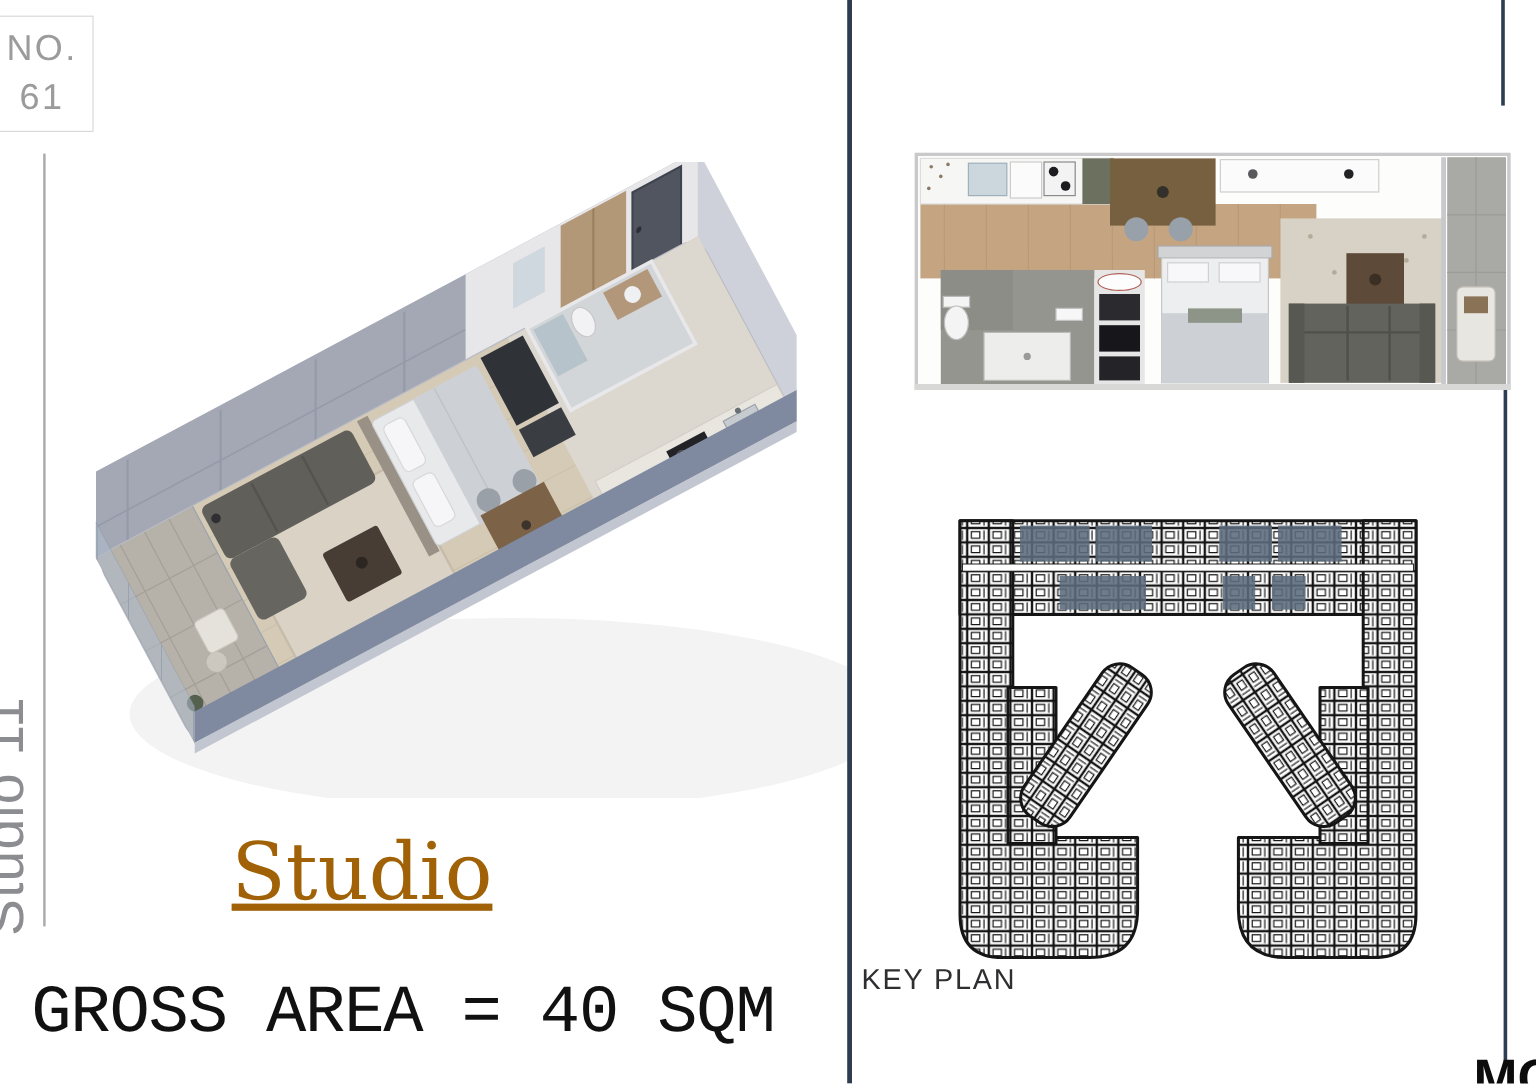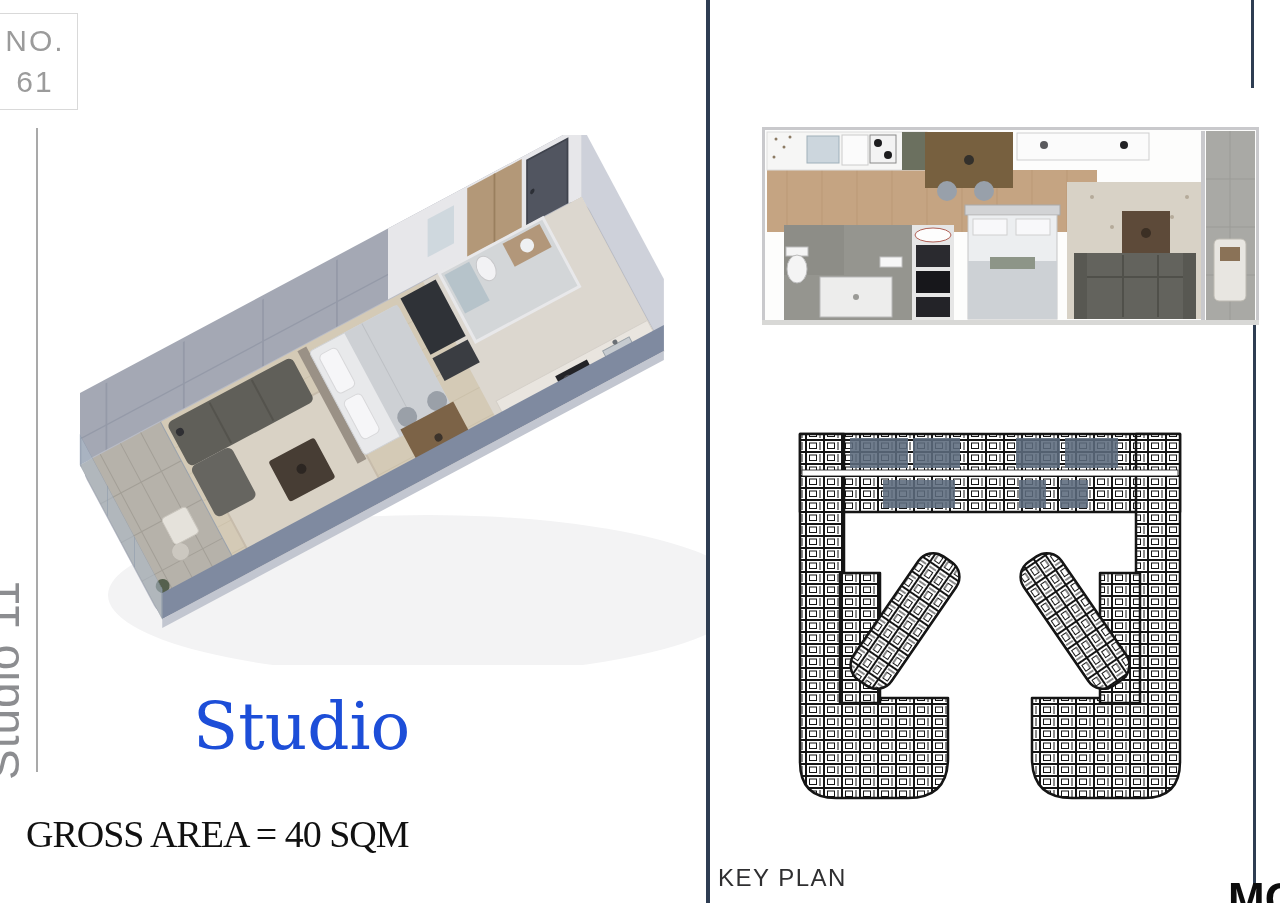--- a/index.html
+++ b/index.html
@@ -16,30 +16,30 @@
   }
   
   .side-hairline{position:absolute;left:36px;top:128px;width:1.5px;height:644px;background:#a9a9a9;}
   .side-vertical-label{
     position:absolute;left:-146px;top:602px;width:300px;height:56px;
     transform:rotate(-90deg);color:#8c8d90;font-size:46px;letter-spacing:1px;
     white-space:nowrap;
   }
   
   .unit-title{
-    position:absolute;left:193px;top:688px;color:#1d4ed8;
-    font-family:"DejaVu Serif",serif;font-size:66px;
+    position:absolute;left:193px;top:688px;color:#a16207;
+    font-family:"DejaVu Serif",serif;font-size:66px;text-decoration:underline;
   }
   .unit-area{
     position:absolute;left:26px;top:812px;color:#111;
-    font-family:Liberation Serif, serif;font-size:38px;letter-spacing:-1px;white-space:nowrap;
+    font-family:Liberation Mono, monospace;font-size:56px;letter-spacing:-1px;white-space:nowrap;
   }
   
   .keyplan-label{
-    position:absolute;left:718px;top:864px;color:#2f2f31;
+    position:absolute;left:718px;top:803px;color:#2f2f31;
     font-size:24px;letter-spacing:1.5px;
   }
   .brand-logo{
     position:absolute;left:1228px;top:874px;color:#0c0c0c;
     font-size:44px;font-weight:700;letter-spacing:0px;white-space:nowrap;
   }
   
   .navy{position:absolute;background:#2e3d52;}
   .navy.divider{left:706px;top:0;width:3.5px;height:903px;}
   .navy.tr{left:1251px;top:0;width:3px;height:88px;}

